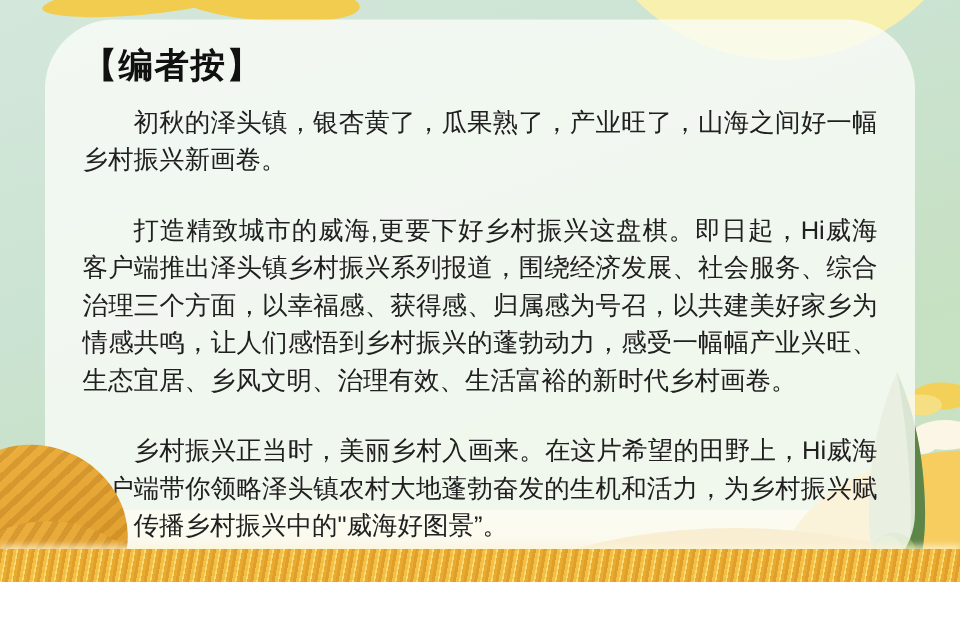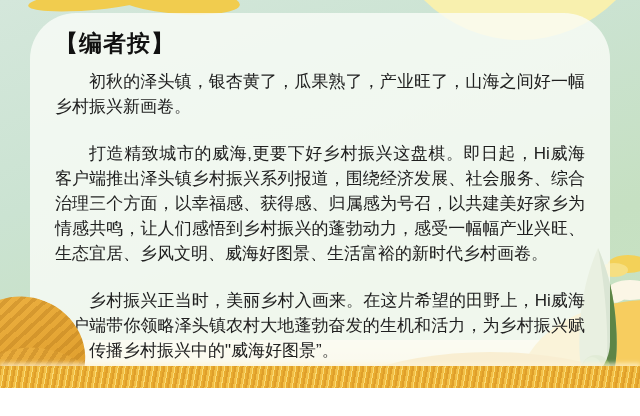--- a/index.html
+++ b/index.html
@@ -110,21 +110,21 @@
     <circle cx="42" cy="126" r="9" fill="#9cbc6d"></circle>
     <rect x="44" y="142" width="5" height="18" fill="#8f6243"></rect>
     <ellipse cx="60" cy="165" rx="18" ry="14" fill="#55813f"></ellipse>
     <ellipse cx="78" cy="158" rx="16" ry="13" fill="#67954a"></ellipse>
     <ellipse cx="88" cy="168" rx="14" ry="12" fill="#4c7639"></ellipse>
   </svg>
 
   <div class="note-card">
     <h1 class="note-title">【编者按】</h1>
     <p class="note-para">初秋的泽头镇，银杏黄了，瓜果熟了，产业旺了，山海之间好一幅乡村振兴新画卷。</p>
-    <p class="note-para">打造精致城市的威海,更要下好乡村振兴这盘棋。即日起，Hi威海客户端推出泽头镇乡村振兴系列报道，围绕经济发展、社会服务、综合治理三个方面，以幸福感、获得感、归属感为号召，以共建美好家乡为情感共鸣，让人们感悟到乡村振兴的蓬勃动力，感受一幅幅产业兴旺、生态宜居、乡风文明、威海好图景、生活富裕的新时代乡村画卷。</p>
+    <p class="note-para">打造精致城市的威海,更要下好乡村振兴这盘棋。即日起，Hi威海客户端推出泽头镇乡村振兴系列报道，围绕经济发展、社会服务、综合治理三个方面，以幸福感、获得感、归属感为号召，以共建美好家乡为情感共鸣，让人们感悟到乡村振兴的蓬勃动力，感受一幅幅产业兴旺、生态宜居、乡风文明、治理有效、生活富裕的新时代乡村画卷。</p>
     <p class="note-para">乡村振兴正当时，美丽乡村入画来。在这片希望的田野上，Hi威海客户端带你领略泽头镇农村大地蓬勃奋发的生机和活力，为乡村振兴赋能，传播乡村振兴中的"威海好图景”。</p>
   </div>
 
   <div class="leaf"></div>
   <div class="sheaf a"></div>
   <div class="sheaf b"></div>
   <div class="wheat-band" style="z-index:3;"></div>
 
 </div>
 

